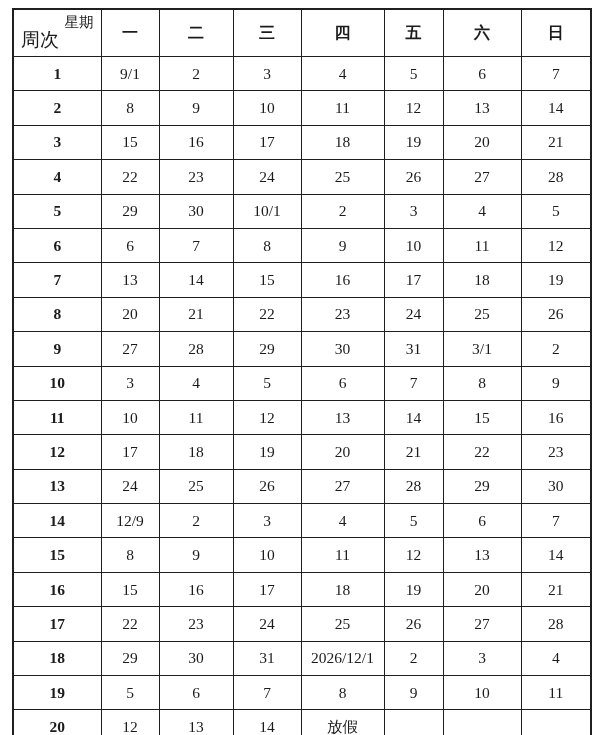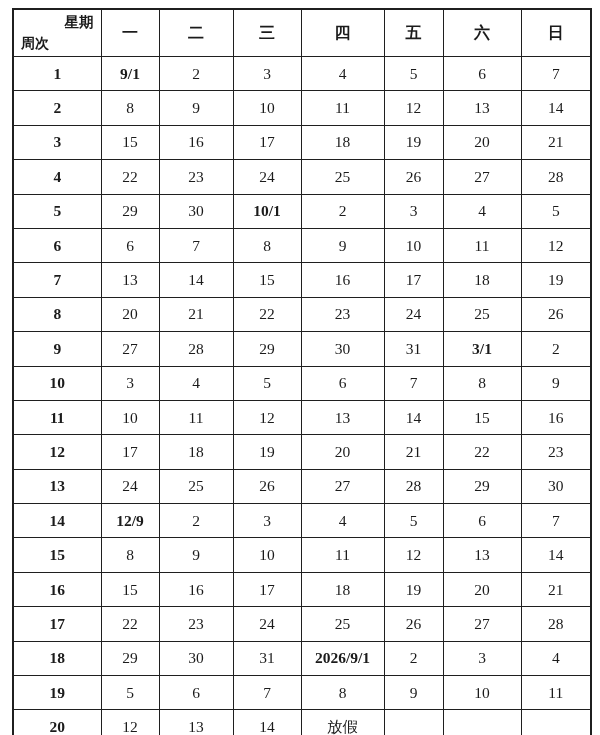--- a/index.html
+++ b/index.html
@@ -33,38 +33,38 @@
   .calendar tbody td {
     height: 33.4px;
     font-size: 15.5px;
     font-weight: normal;
   }
   .calendar td.week-cell {
     font-weight: bold;
     font-size: 15.5px;
   }
   .calendar td.bold {
-    font-weight: bold;
+    font-weight: normal;
   }
   th.corner {
     position: relative;
   }
   .corner-tr {
     position: absolute;
     top: 3px;
     right: 7px;
     font-size: 14.5px;
-    font-weight: bold;
+    font-weight: normal;
   }
   .corner-bl {
     position: absolute;
     bottom: 3px;
     left: 7px;
-    font-size: 14px;
-    font-weight: bold;
+    font-size: 19px;
+    font-weight: normal;
   }
 </style>
 </head>
 <body>
 
 <table class="calendar">
   <colgroup>
     <col style="width:88px">
     <col style="width:58px">
     <col style="width:74px">
@@ -258,21 +258,21 @@
         <td class="date-cell">25</td>
         <td class="date-cell">26</td>
         <td class="date-cell">27</td>
         <td class="date-cell">28</td>
       </tr>
       <tr>
         <td class="week-cell">18</td>
         <td class="date-cell">29</td>
         <td class="date-cell">30</td>
         <td class="date-cell">31</td>
-        <td class="date-cell bold">2026/9/1</td>
+        <td class="date-cell bold">2026/12/1</td>
         <td class="date-cell">2</td>
         <td class="date-cell">3</td>
         <td class="date-cell">4</td>
       </tr>
       <tr>
         <td class="week-cell">19</td>
         <td class="date-cell">5</td>
         <td class="date-cell">6</td>
         <td class="date-cell">7</td>
         <td class="date-cell">8</td>

